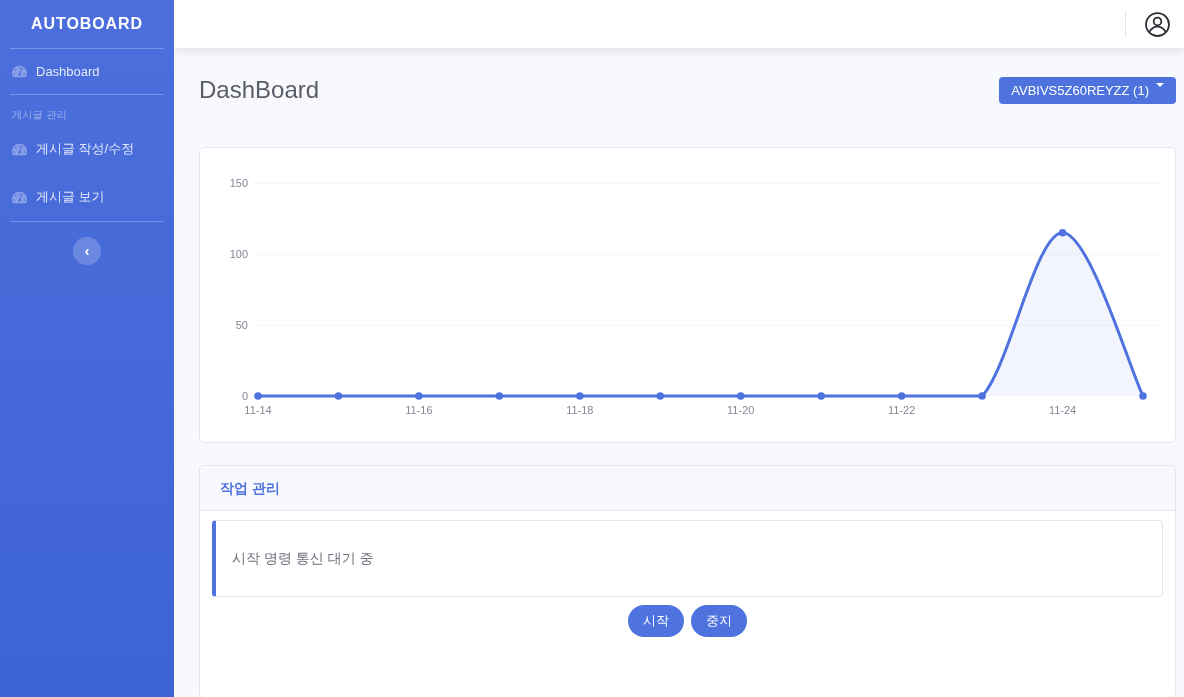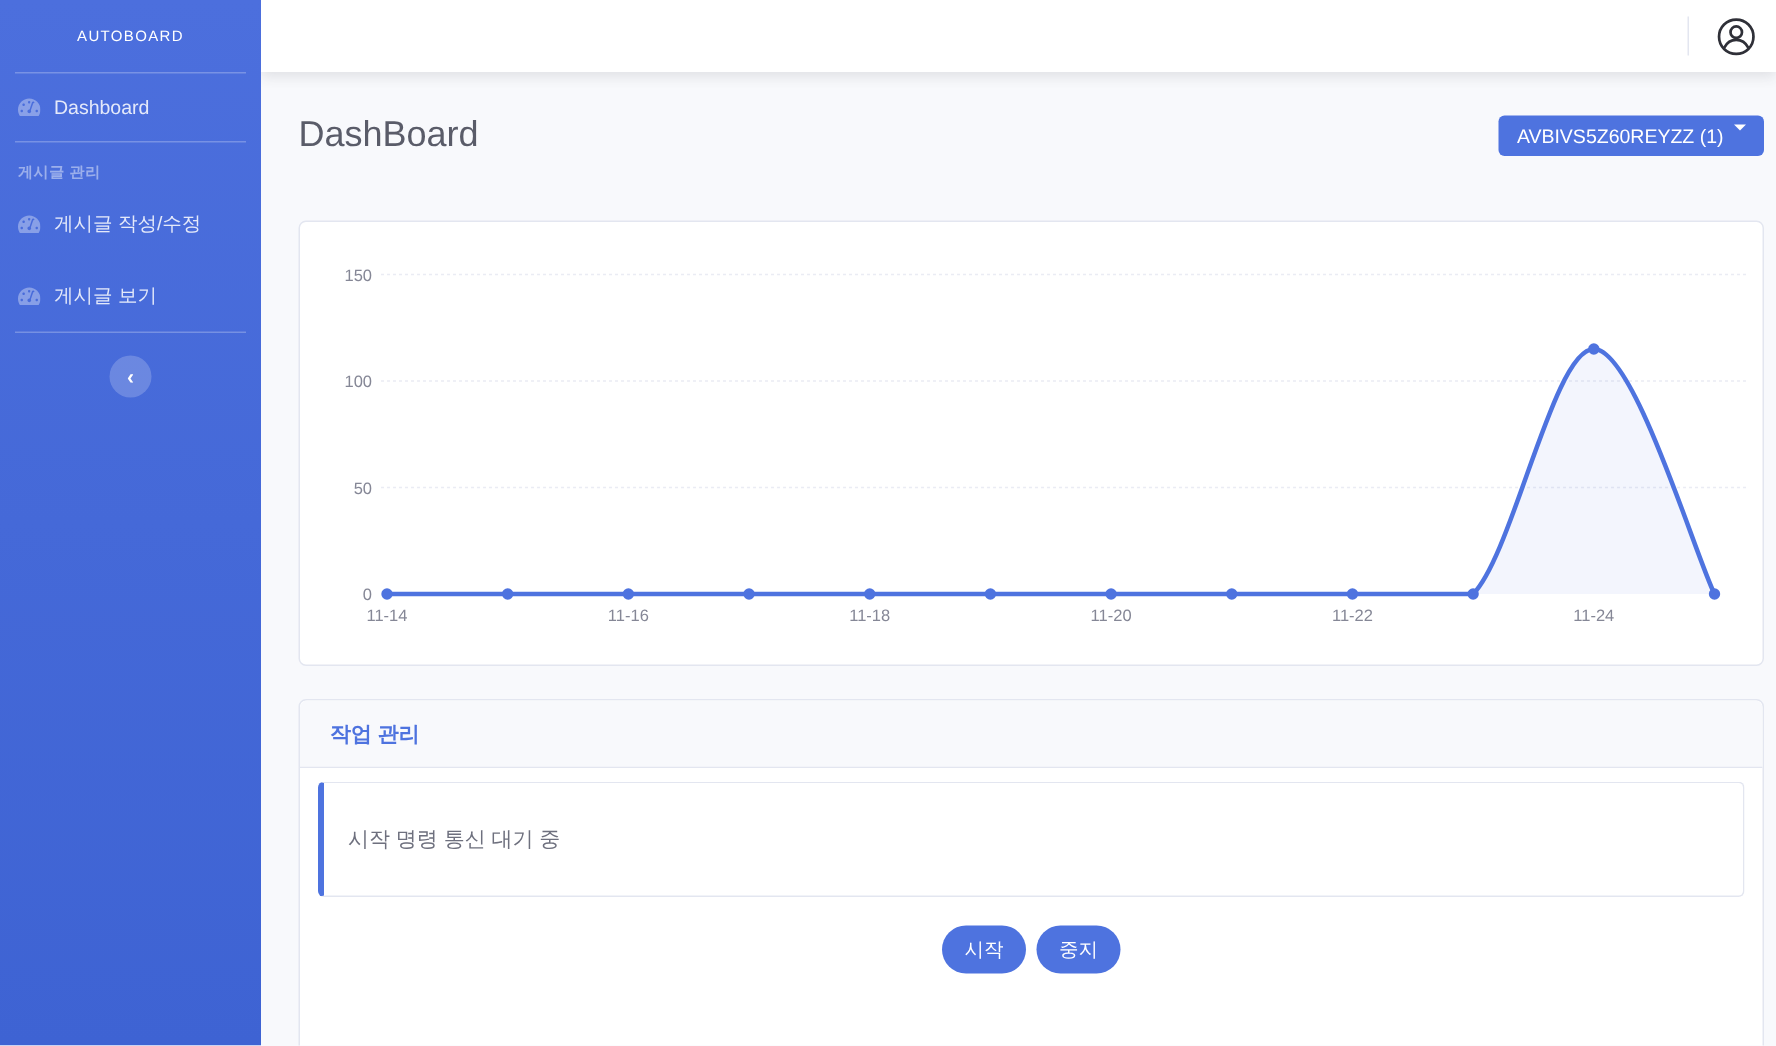--- a/index.html
+++ b/index.html
@@ -4,27 +4,27 @@
 <style>
   * { margin:0; padding:0; box-sizing:border-box; }
   html,body { width:1184px; height:697px; }
   body { font-family:"Liberation Sans","DejaVu Sans",sans-serif; background:#f8f9fc; }
   .app { position:relative; width:1184px; height:697px; overflow:hidden; background:#f8f9fc; }
 
   
   .sidebar { position:absolute; left:0; top:0; width:174px; height:100%;
     background:linear-gradient(180deg,#4c6fdd 0%,#3e63d3 100%); z-index:3; }
   .brand { height:48px; display:flex; align-items:center; justify-content:center;
-    color:#ffffff; font-weight:400; font-size:10px; letter-spacing:0.9px; cursor:pointer; }
+    color:#ffffff; font-weight:700; font-size:16px; letter-spacing:0.9px; cursor:pointer; }
   .s-divider { border-top:1px solid rgba(255,255,255,0.25); margin:0 10px; }
   .nav-item { display:flex; align-items:center; gap:9px; padding:15px 12px;
     color:rgba(255,255,255,0.85); font-size:13px; cursor:pointer; }
   .nav-item .icon { width:15px; height:15px; color:rgba(255,255,255,0.35); flex:0 0 auto; }
   .nav-item .icon svg { width:15px; height:15px; display:block; }
-  .nav-heading { padding:13px 12px 3px; font-size:10px; font-weight:700;
+  .nav-heading { padding:13px 12px 3px; font-size:10px; font-weight:400;
     color:rgba(255,255,255,0.45); letter-spacing:0.4px; }
   .toggle-wrap { display:flex; justify-content:center; margin-top:15px; }
   .toggle-btn { width:28px; height:28px; border-radius:50%; border:none;
     background:rgba(255,255,255,0.2); color:#ffffff; font-size:14px; font-weight:700;
     line-height:26px; text-align:center; cursor:pointer; }
 
   
   .topbar { position:absolute; left:174px; top:0; right:0; height:48px; background:#ffffff;
     box-shadow:0 3px 8px rgba(58,59,69,0.12); display:flex; align-items:center;
     justify-content:flex-end; padding-right:12px; z-index:2; }
@@ -48,21 +48,21 @@
   .card-header { padding:12px 20px; line-height:20px; background:#f8f9fc;
     border-bottom:1px solid #e3e6f0; color:#4e73df; font-weight:700; font-size:14px;
     border-radius:5px 5px 0 0; }
   .chart-card { margin-bottom:22px; }
   .chart-body { padding:8px 8px 12px; }
 
   .task-body { padding:9px 12px 60px; }
   .status-box { height:77px; border:1px solid #e3e6f0; border-left:4px solid #4e73df;
     border-radius:4px; background:#ffffff; display:flex; align-items:center;
     padding-left:16px; color:#6e707e; font-size:14px; }
-  .task-buttons { display:flex; justify-content:center; gap:7px; margin-top:19px; }
+  .task-buttons { display:flex; justify-content:center; gap:7px; margin-top:8px; }
   .pill-btn { background:#4e73df; color:#ffffff; border:none; border-radius:17px;
     padding:7px 15px; font-size:13px; cursor:pointer; white-space:nowrap; }
 </style>
 </head>
 <body>
 
 <div class="app">
 
   <nav class="sidebar">
     <div class="brand">AUTOBOARD</div>

